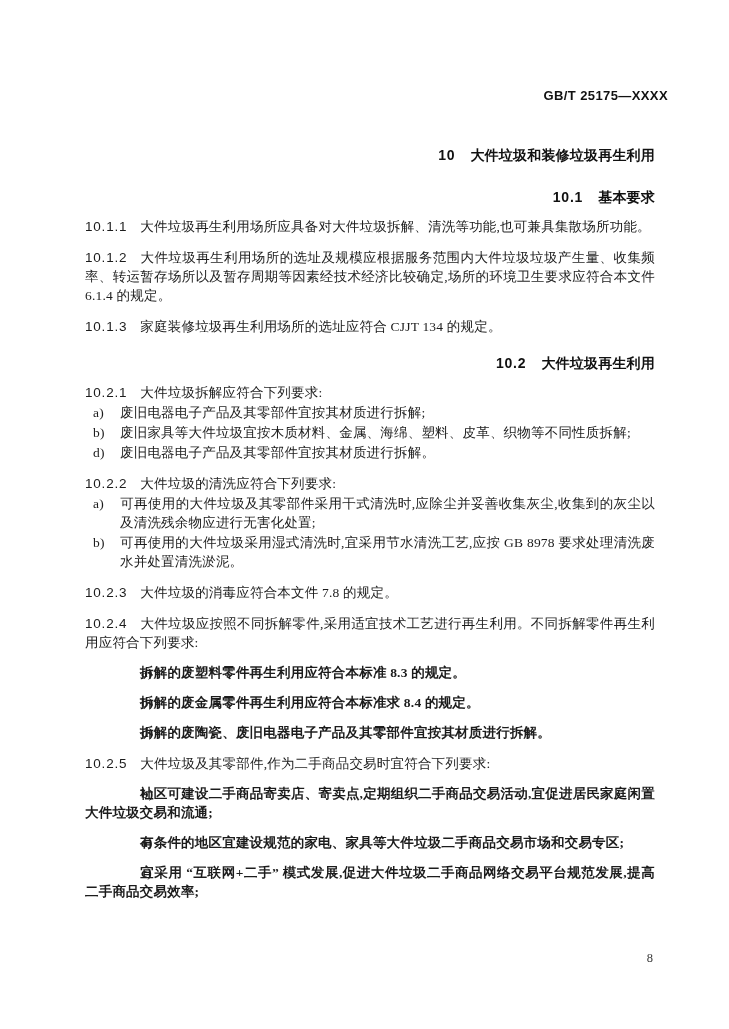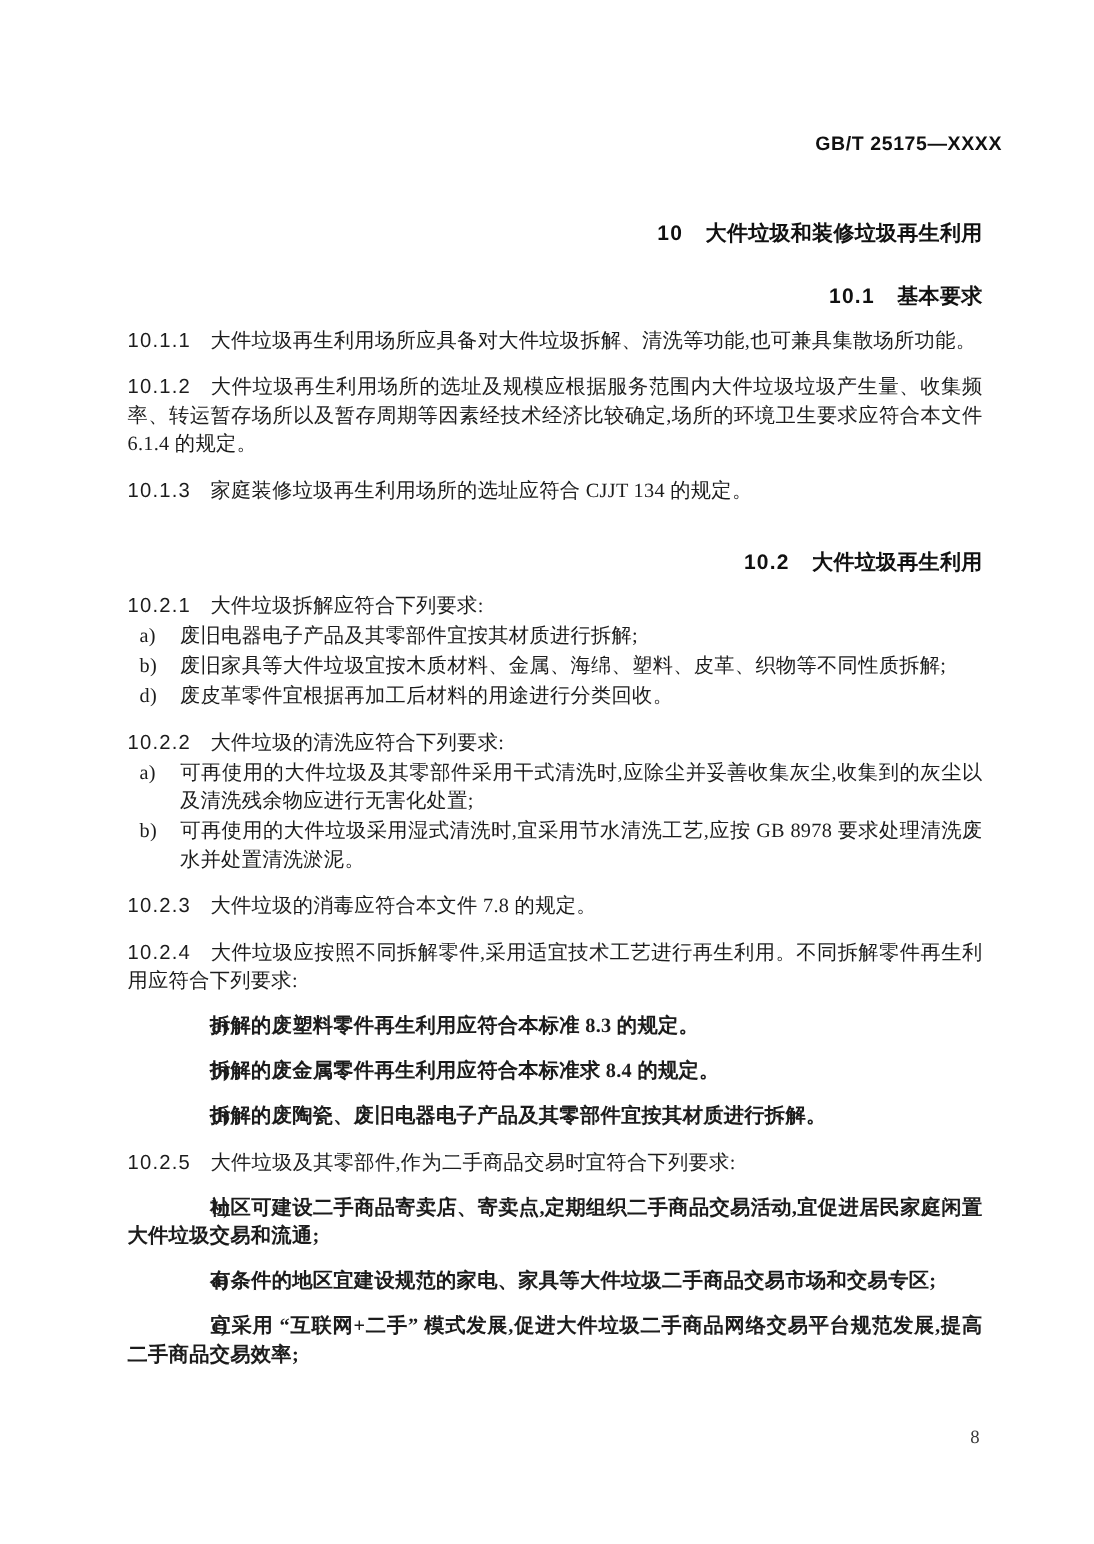--- a/index.html
+++ b/index.html
@@ -41,21 +41,21 @@
   .chapter, .section, .section-spaced {
     font-family: "Liberation Sans", "DejaVu Sans", sans-serif;
     font-weight: bold;
     font-size: 14px;
     line-height: 16px;
     text-align: right;
     color: #111;
   }
   .chapter { margin-top: 147px; }
   .section { margin-top: 26px; }
-  .section-spaced { margin-top: 30px; }
+  .section-spaced { margin-top: 19px; }
   .chapter .num, .section .num, .section-spaced .num { margin-right: 15px; }
   .clause { margin-top: 12px; }
   .clause .num { margin-right: 13px; white-space: nowrap; }
   .li-hang {
     margin-top: 1px;
     padding-left: 35px;
     text-indent: -27px;
   }
   .li-hang .marker { display: inline-block; width: 27px; text-indent: 0; }
   .li-indent {
@@ -81,21 +81,21 @@
   <div class="content" id="doc-body">
       <div class="blk chapter"><span class="num">10</span><span class="txt">大件垃圾和装修垃圾再生利用</span></div>
       <div class="blk section"><span class="num">10.1</span><span class="txt">基本要求</span></div>
       <div class="blk clause"><span class="num">10.1.1</span><span class="txt">大件垃圾再生利用场所应具备对大件垃圾拆解、清洗等功能,也可兼具集散场所功能。</span></div>
       <div class="blk clause"><span class="num">10.1.2</span><span class="txt">大件垃圾再生利用场所的选址及规模应根据服务范围内大件垃圾垃圾产生量、收集频率、转运暂存场所以及暂存周期等因素经技术经济比较确定,场所的环境卫生要求应符合本文件 6.1.4 的规定。</span></div>
       <div class="blk clause"><span class="num">10.1.3</span><span class="txt">家庭装修垃圾再生利用场所的选址应符合 CJJT 134 的规定。</span></div>
       <div class="blk section-spaced"><span class="num">10.2</span><span class="txt">大件垃圾再生利用</span></div>
       <div class="blk clause"><span class="num">10.2.1</span><span class="txt">大件垃圾拆解应符合下列要求:</span></div>
       <div class="blk li-hang"><span class="marker">a)</span><span class="txt">废旧电器电子产品及其零部件宜按其材质进行拆解;</span></div>
       <div class="blk li-hang"><span class="marker">b)</span><span class="txt">废旧家具等大件垃圾宜按木质材料、金属、海绵、塑料、皮革、织物等不同性质拆解;</span></div>
-      <div class="blk li-hang"><span class="marker">d)</span><span class="txt">废皮革零件宜根据再加工后材料的用途进行分类回收。</span></div>
+      <div class="blk li-hang"><span class="marker">d)</span><span class="txt">废旧电器电子产品及其零部件宜按其材质进行拆解。</span></div>
       <div class="blk clause"><span class="num">10.2.2</span><span class="txt">大件垃圾的清洗应符合下列要求:</span></div>
       <div class="blk li-hang"><span class="marker">a)</span><span class="txt">可再使用的大件垃圾及其零部件采用干式清洗时,应除尘并妥善收集灰尘,收集到的灰尘以及清洗残余物应进行无害化处置;</span></div>
       <div class="blk li-hang"><span class="marker">b)</span><span class="txt">可再使用的大件垃圾采用湿式清洗时,宜采用节水清洗工艺,应按 GB 8978 要求处理清洗废水并处置清洗淤泥。</span></div>
       <div class="blk clause"><span class="num">10.2.3</span><span class="txt">大件垃圾的消毒应符合本文件 7.8 的规定。</span></div>
       <div class="blk clause"><span class="num">10.2.4</span><span class="txt">大件垃圾应按照不同拆解零件,采用适宜技术工艺进行再生利用。不同拆解零件再生利用应符合下列要求:</span></div>
       <div class="blk li-indent"><span class="marker">a)</span><span class="txt">拆解的废塑料零件再生利用应符合本标准 8.3 的规定。</span></div>
       <div class="blk li-indent"><span class="marker">b)</span><span class="txt">拆解的废金属零件再生利用应符合本标准求 8.4 的规定。</span></div>
       <div class="blk li-indent"><span class="marker">d)</span><span class="txt">拆解的废陶瓷、废旧电器电子产品及其零部件宜按其材质进行拆解。</span></div>
       <div class="blk clause"><span class="num">10.2.5</span><span class="txt">大件垃圾及其零部件,作为二手商品交易时宜符合下列要求:</span></div>
       <div class="blk li-indent"><span class="marker">b)</span><span class="txt">社区可建设二手商品寄卖店、寄卖点,定期组织二手商品交易活动,宜促进居民家庭闲置大件垃圾交易和流通;</span></div>

